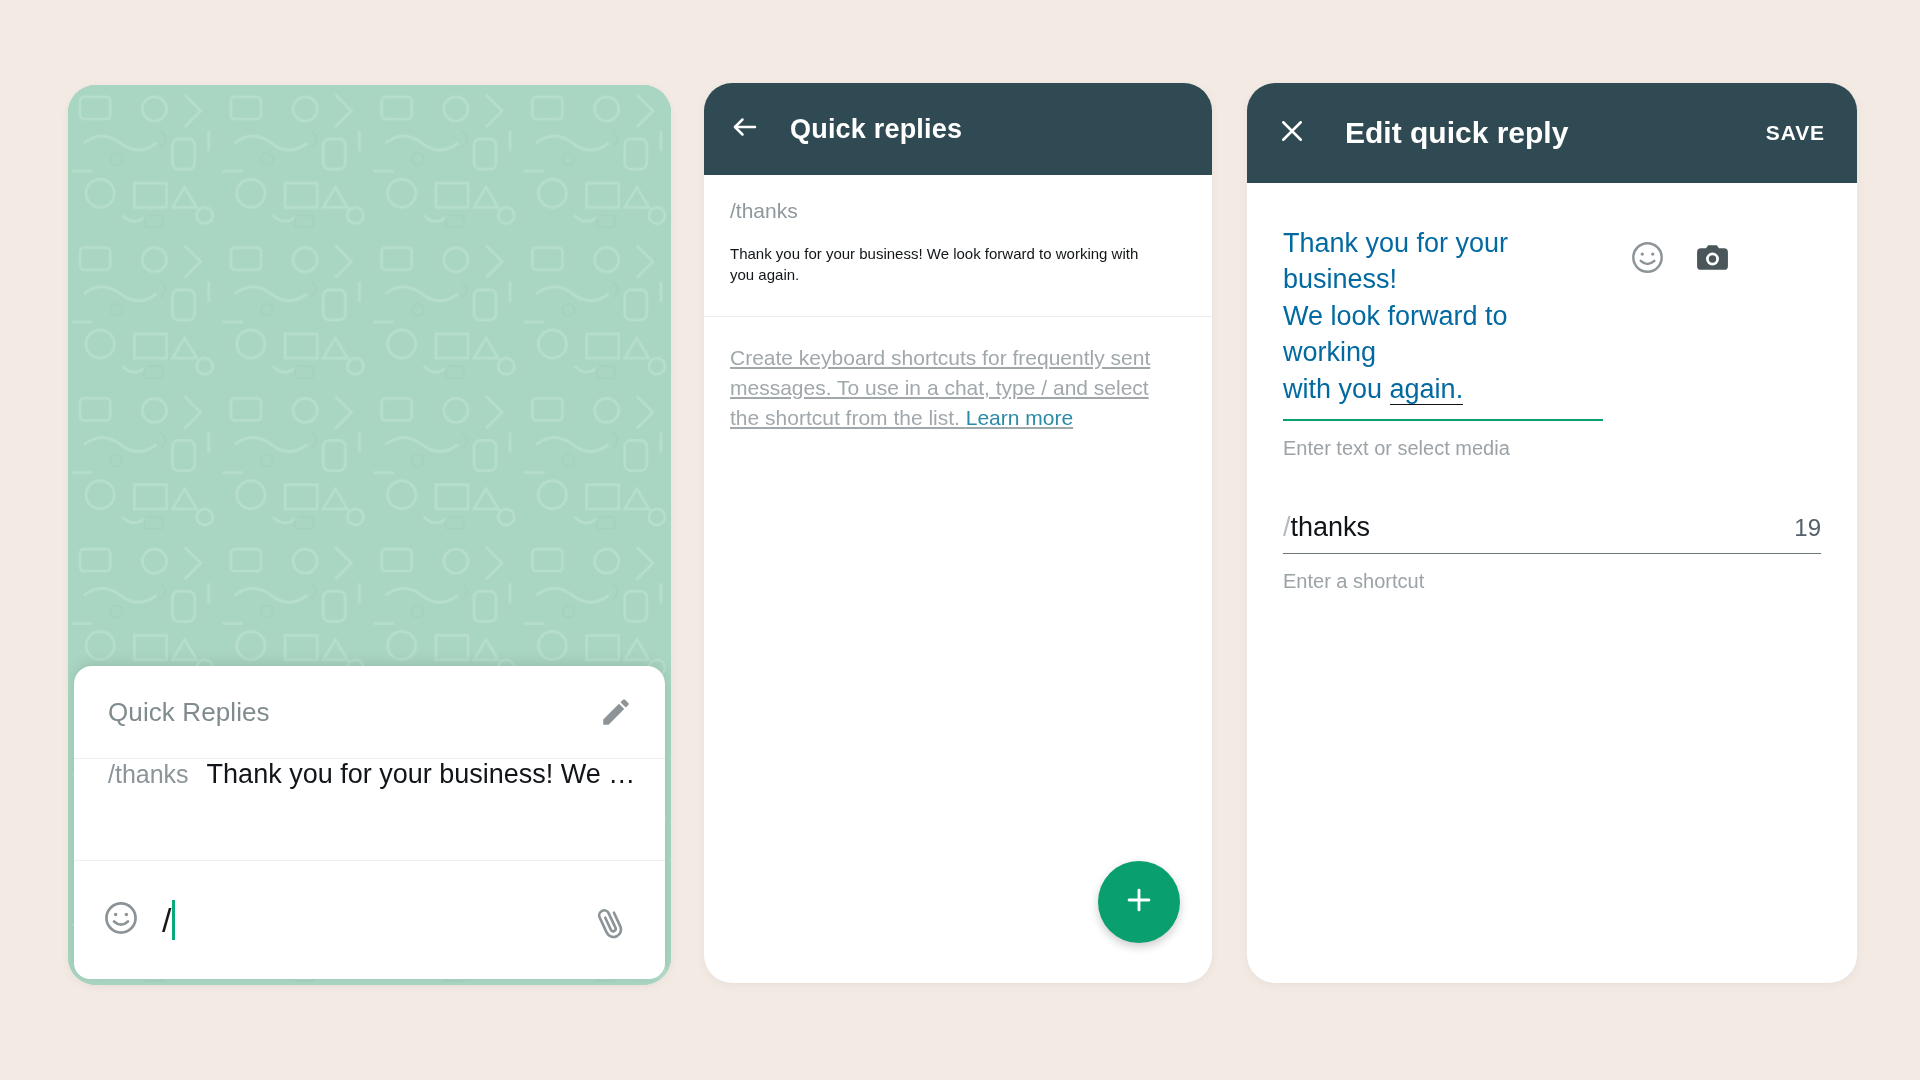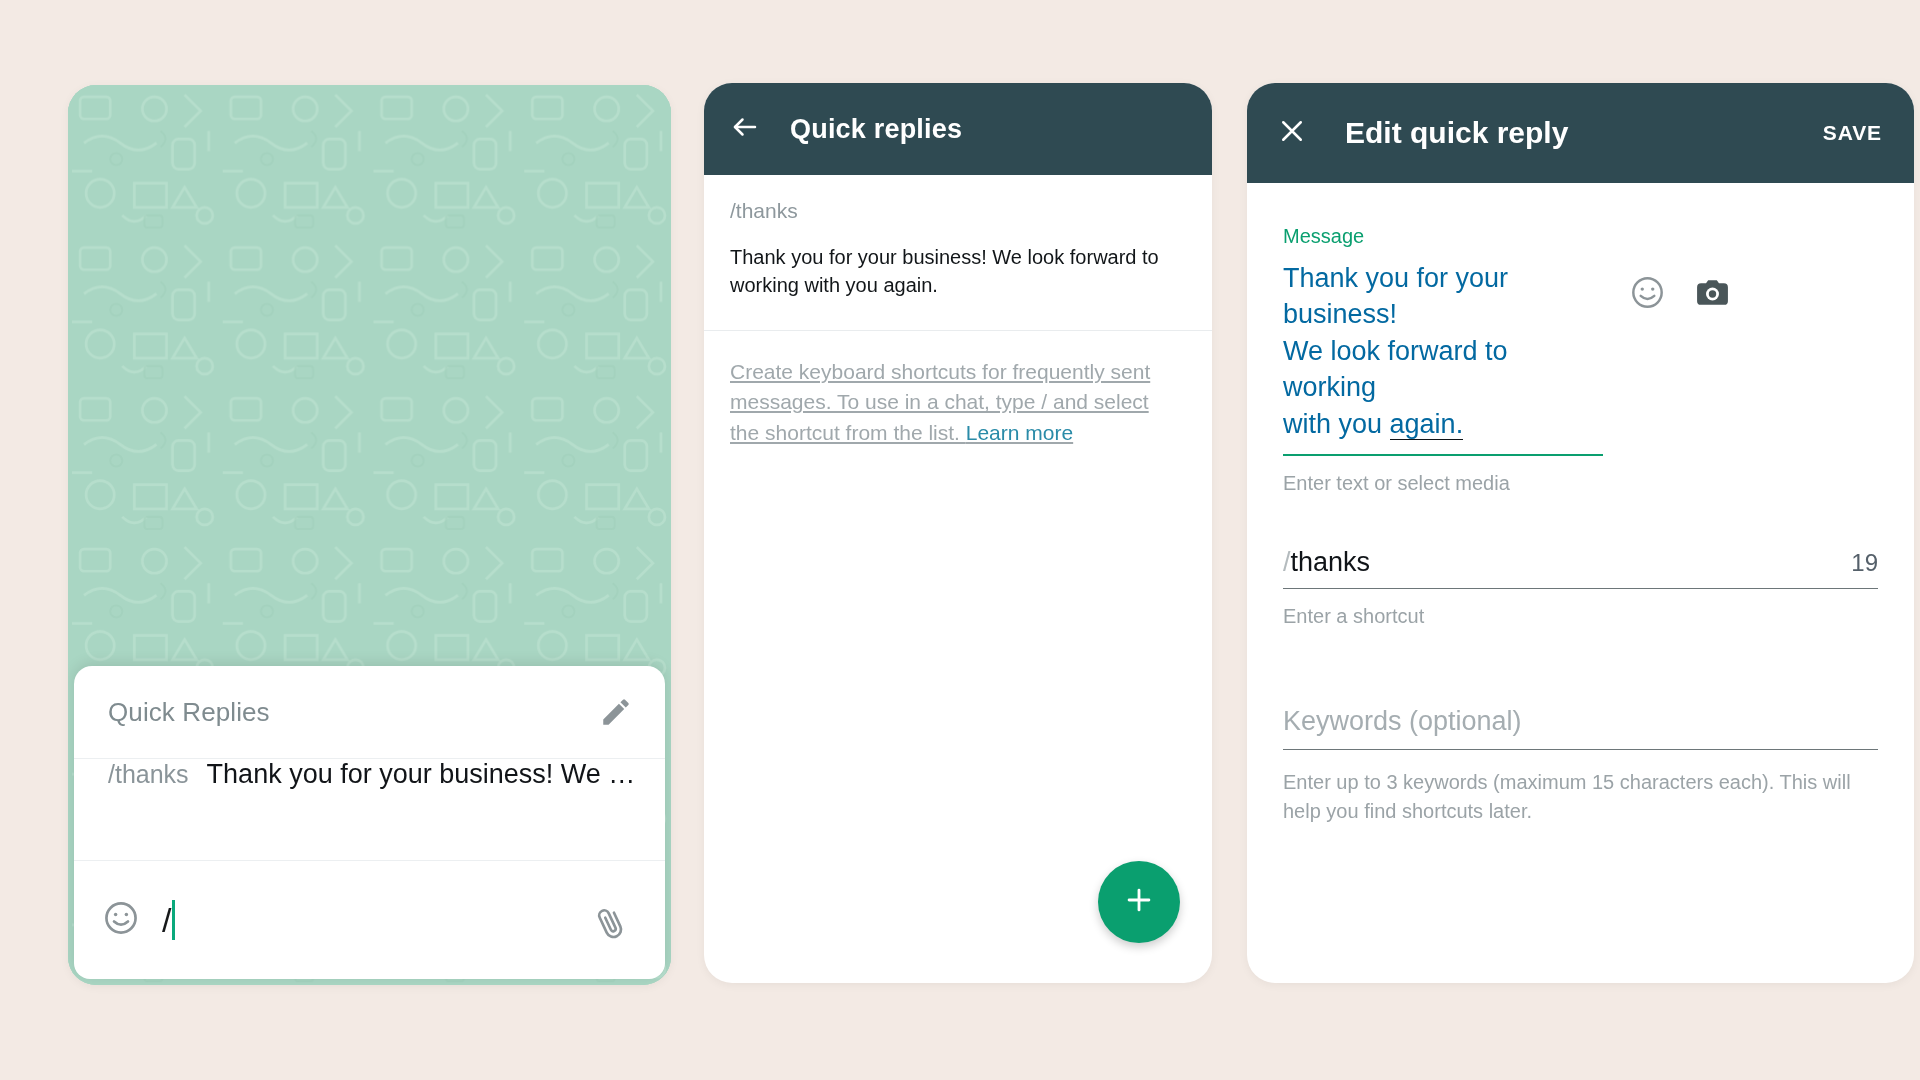--- a/index.html
+++ b/index.html
@@ -150,21 +150,21 @@
   #list-item {
     padding: 24px 26px 30px 26px;
     border-bottom: 1px solid #e9ecee;
   }
   #list-item-shortcut {
     font-size: 21px;
     color: #8e989d;
     margin-bottom: 20px;
   }
   #list-item-message {
-    font-size: 20px;
+    font-size: 15px;
     color: #121619;
     line-height: 1.42;
     max-width: 430px;
   }
 
   #list-help {
     padding: 26px 26px 0 26px;
     font-size: 21px;
     color: #a0a8ac;
     line-height: 1.45;
@@ -188,21 +188,21 @@
     align-items: center;
     justify-content: center;
     box-shadow: 0 4px 10px rgba(0,0,0,0.20);
     cursor: pointer;
   }
 
   
   #panel-edit {
     left: 1247px;
     top: 83px;
-    width: 667px;
+    width: 610px;
     height: 900px;
     background: #ffffff;
   }
   #edit-appbar {
     height: 100px;
     padding: 0 32px 0 30px;
     gap: 38px;
   }
   #edit-appbar .appbar-title {
     color: #ffffff;
@@ -396,21 +396,20 @@
           <path d="M5 5l14 14M19 5L5 19"></path>
         </svg>
       </span>
       <span class="appbar-title">Edit quick reply</span>
       <span id="edit-save">SAVE</span>
     </div>
 
     <div id="edit-body">
 
       <div>
-        <div class="field-label">Message</div>
 
         <div id="message-field-row">
           <div id="message-input-wrap">
             <div id="message-value">
               <span>Thank you for your business!</span><br>
               <span>We look forward to working</span><br>
               <span>with you </span><span class="misspell">again.</span>
             </div>
           </div>
 
@@ -438,23 +437,17 @@
 
       <div id="shortcut-block">
         <div id="shortcut-input-row">
           <span id="shortcut-slash">/</span>
           <span id="shortcut-value">thanks</span>
           <span id="shortcut-counter">19</span>
         </div>
         <div class="helper-text">Enter a shortcut</div>
       </div>
 
-      <div id="keywords-block">
-        <div id="keywords-input">
-          <span id="keywords-placeholder">Keywords (optional)</span>
-        </div>
-        <div id="keywords-helper">Enter up to 3 keywords (maximum 15 characters each). This will help you find shortcuts later.</div>
-      </div>
 
     </div>
   </div>
 
 </div>
 
 </body></html>

